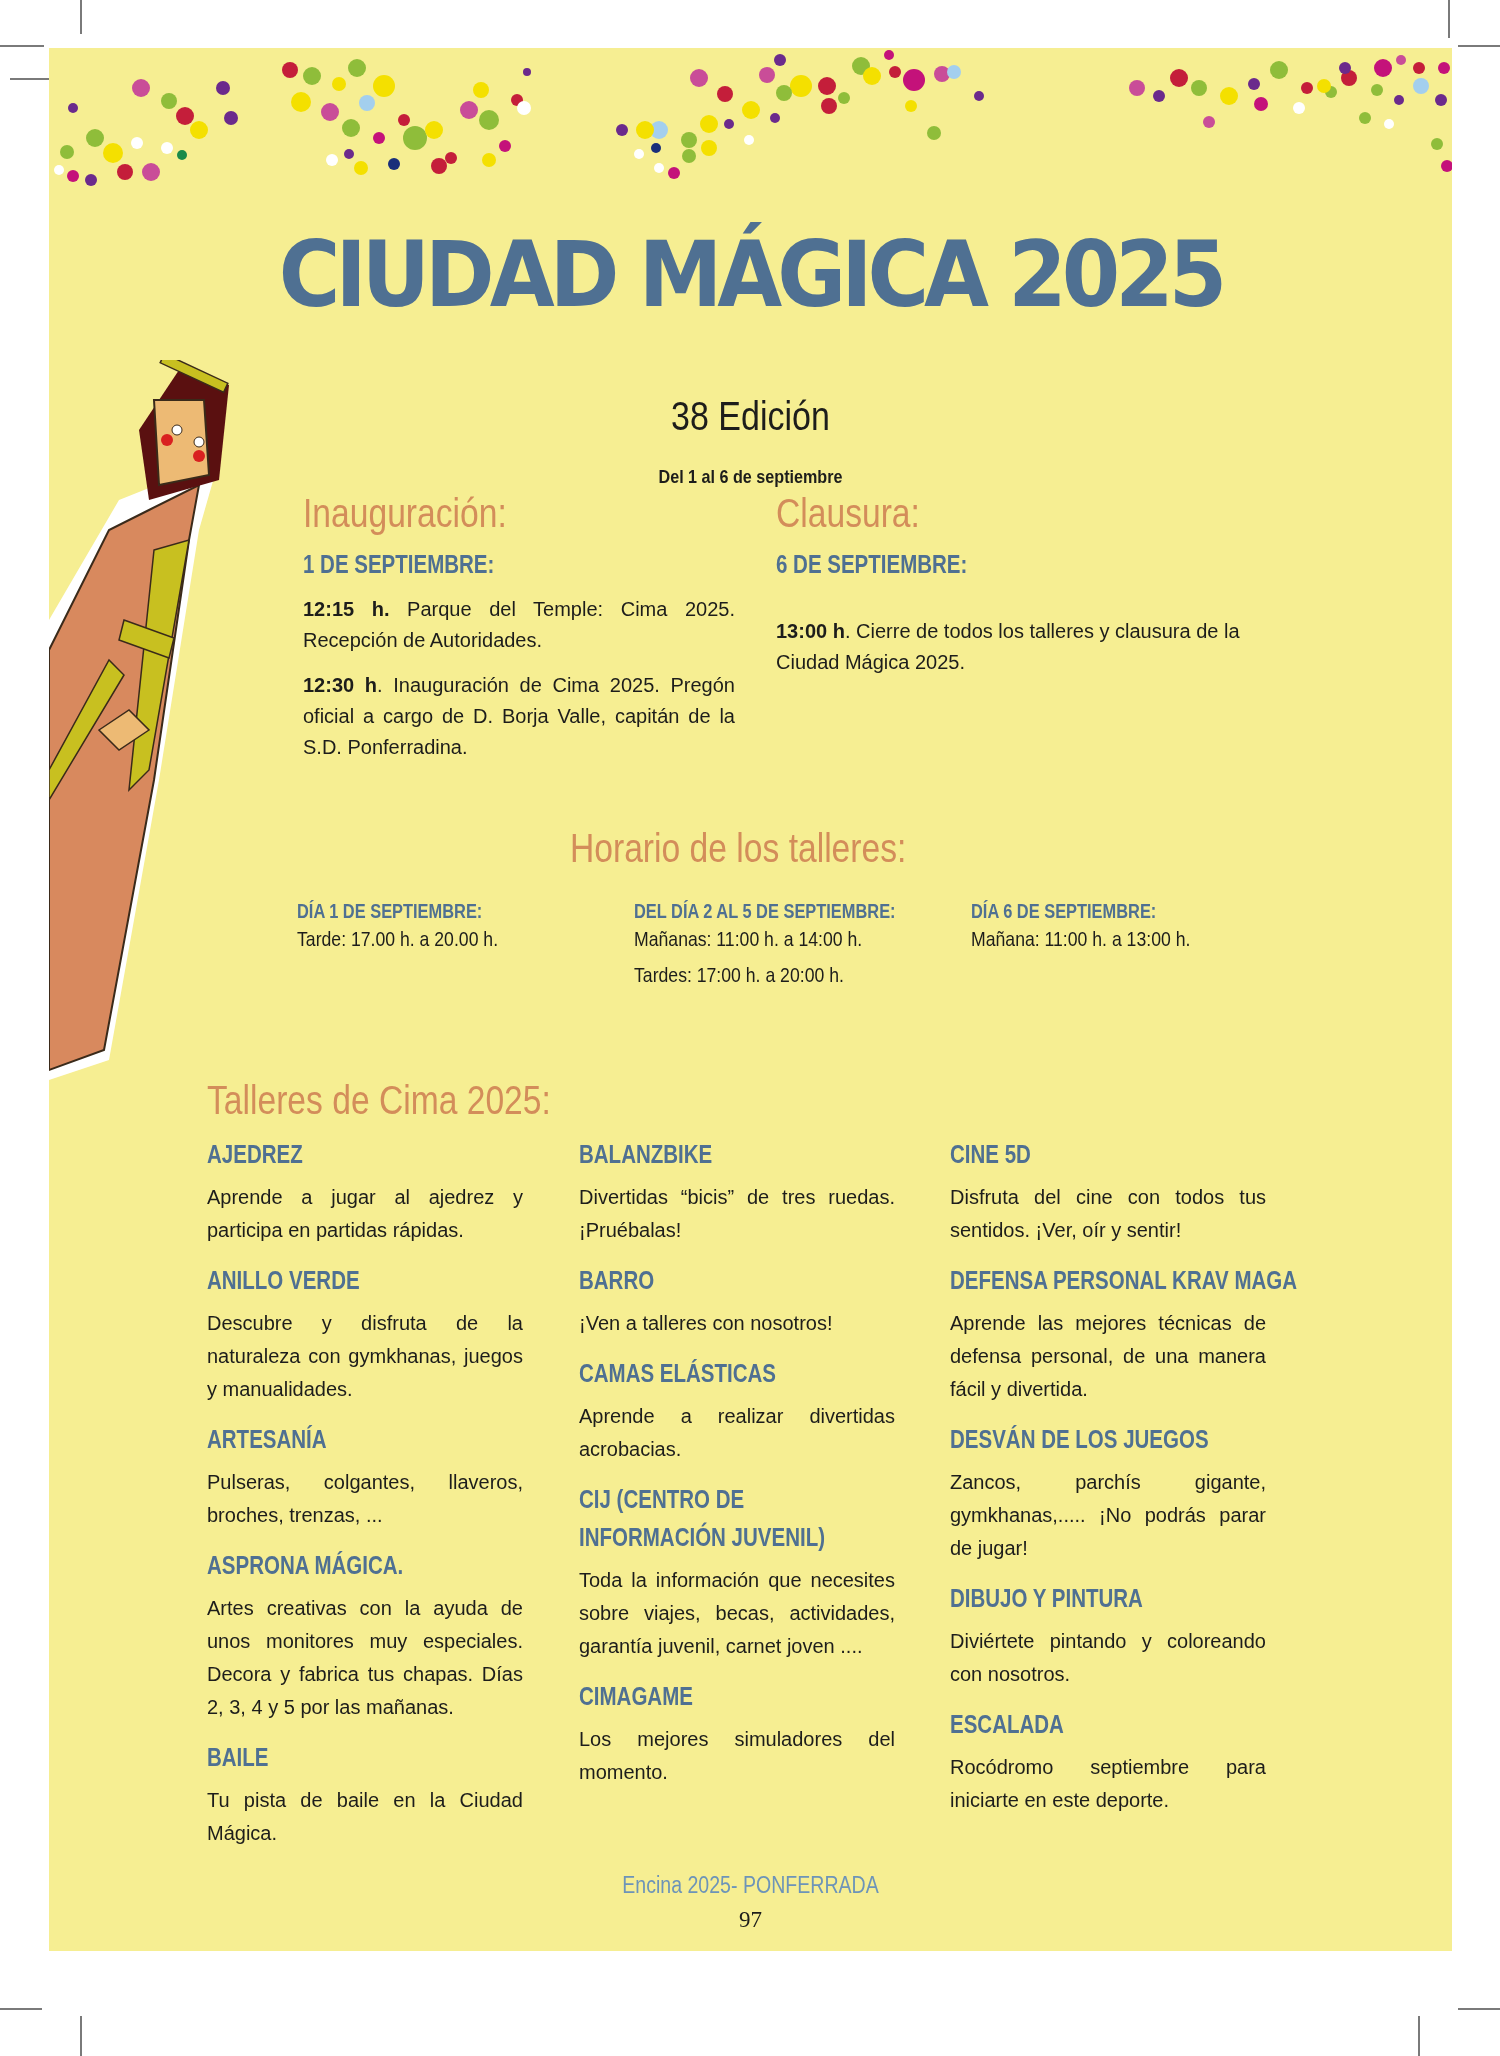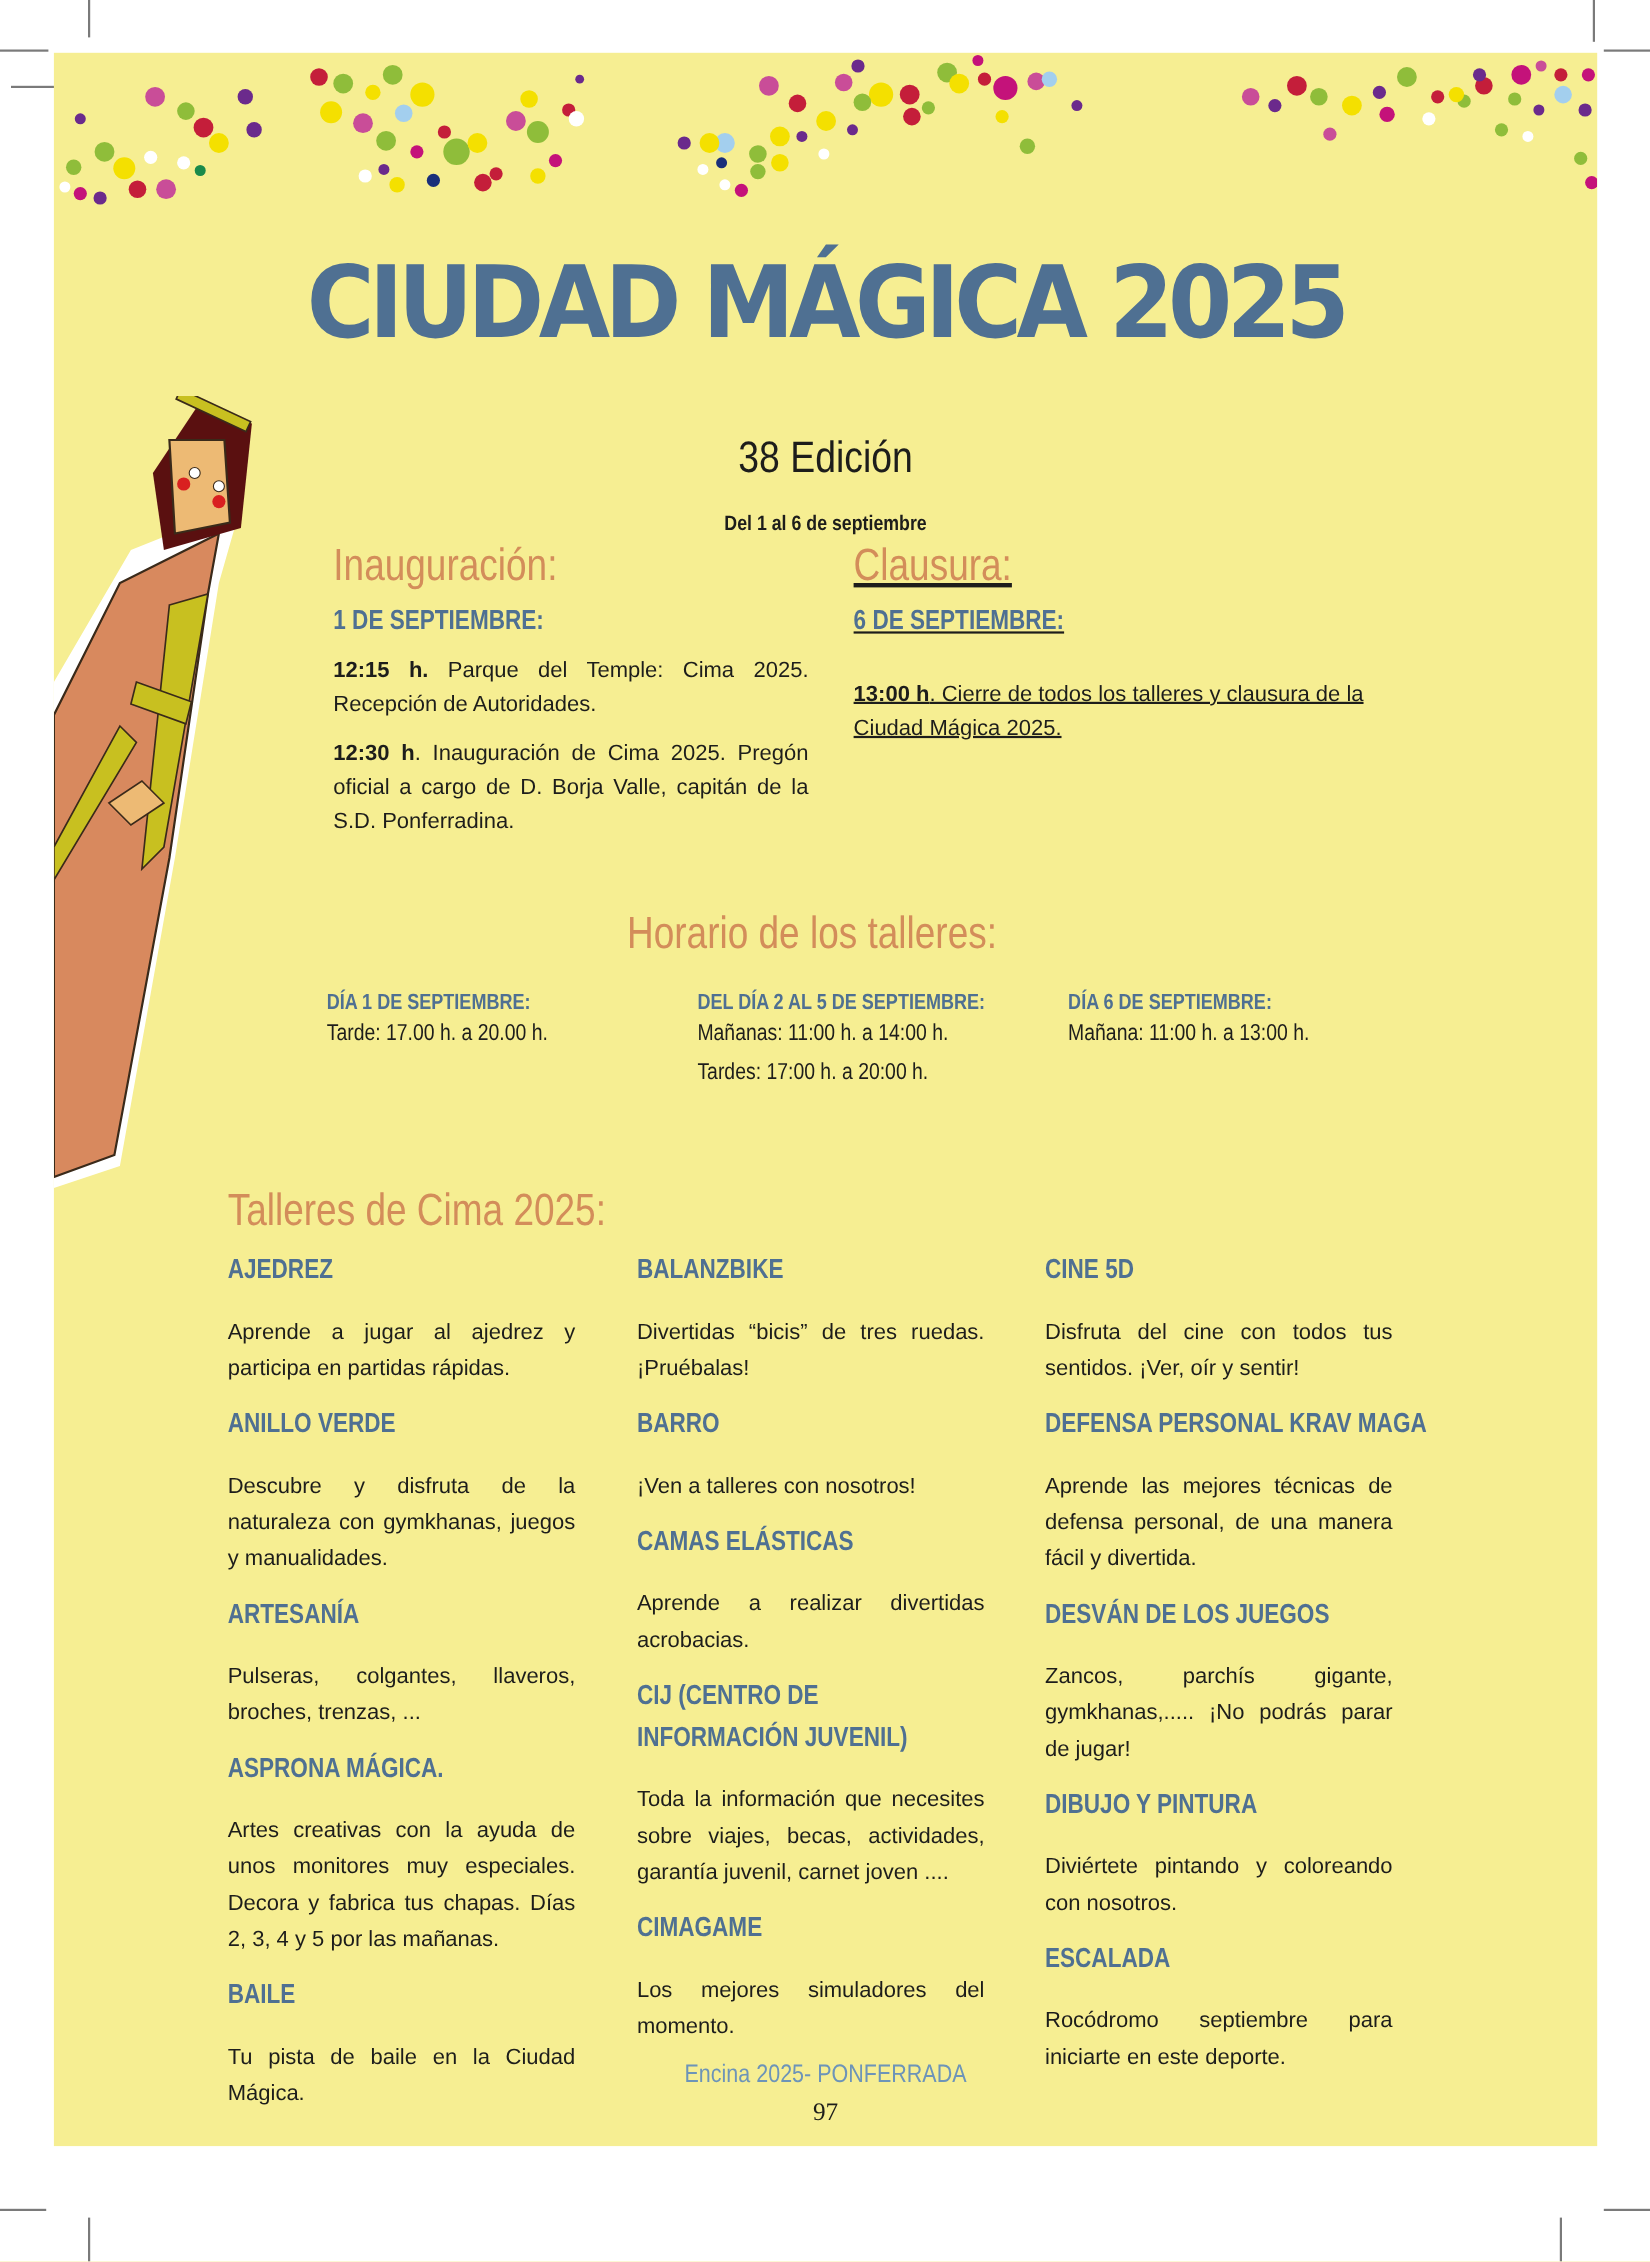--- a/index.html
+++ b/index.html
@@ -22,21 +22,21 @@
   .sec { position:absolute; }
   .sec .h1 { font-size:41px; line-height:50px; }
   .sec .h2 { font-size:25px; line-height:32px; margin-top:10px; }
   .para { text-align:justify; margin-top:14px; }
   .para b { font-weight:bold; }
   .sched-col { position:absolute; }
   .sched-col .lbl { font-size:20px; line-height:26px; }
   .sched-col .ln { font-size:21px; line-height:30px; white-space:nowrap; }
   .workshop-col { position:absolute; width:316px; }
   .ws-title { font-size:25px; line-height:38px; margin-top:14px; }
-  .ws-desc { font-size:20px; line-height:33px; text-align:justify; margin-top:22px; }
+  .ws-desc { font-size:20px; line-height:33px; text-align:justify; margin-top:8px; }
   .footer-org { position:absolute; left:0; width:1403px; top:1824px; text-align:center; color:#6d94b8; font-size:23px;
                 transform:scaleX(0.85); }
   .pageno { position:absolute; left:0; width:1403px; top:1859px; text-align:center; font-family:"Liberation Serif", serif; font-size:23px; }
   .figure { position:absolute; left:0; top:312px; width:240px; height:720px; }
 </style>
 </head>
 <body>
 
 <div class="crop" style="left:0;top:45px;width:44px;height:2px;"></div>
 <div class="crop" style="left:10px;top:78px;width:40px;height:2px;"></div>
@@ -181,21 +181,21 @@
   <div class="edition">38 Edición</div>
   <div class="dates">Del 1 al 6 de septiembre</div>
 
   <div class="sec" style="left:254px;top:440px;width:432px;">
     <div class="h-orange h1">Inauguración:</div>
     <div class="h-blue h2">1 DE SEPTIEMBRE:</div>
     <div class="body para"><b>12:15 h.</b><span> Parque del Temple: Cima 2025. Recepción de Autoridades.</span></div>
     <div class="body para"><b>12:30 h</b><span>. Inauguración de Cima 2025. Pregón oficial a cargo de D. Borja Valle, capitán de la S.D. Ponferradina.</span></div>
   </div>
 
-  <div class="sec" style="left:727px;top:440px;width:520px;text-decoration:underline;">
+  <div class="sec" style="left:727px;top:440px;width:520px;">
     <div class="h-orange h1">Clausura:</div>
     <div class="h-blue h2">6 DE SEPTIEMBRE:</div>
     <div class="body para" style="text-align:left;margin-top:36px;"><b>13:00 h</b><span>. Cierre de todos los talleres y clausura de la Ciudad Mágica 2025.</span></div>
   </div>
 
   <div class="h-orange" style="position:absolute;left:521px;top:775px;font-size:41px;line-height:50px;">Horario de los talleres:</div>
   <div class="sched-col" style="left:248px;top:850px;">
     <div class="h-blue lbl">DÍA 1 DE SEPTIEMBRE:</div>
     <div class="ln narrow">Tarde: 17.00 h. a 20.00 h.</div>
   </div>

